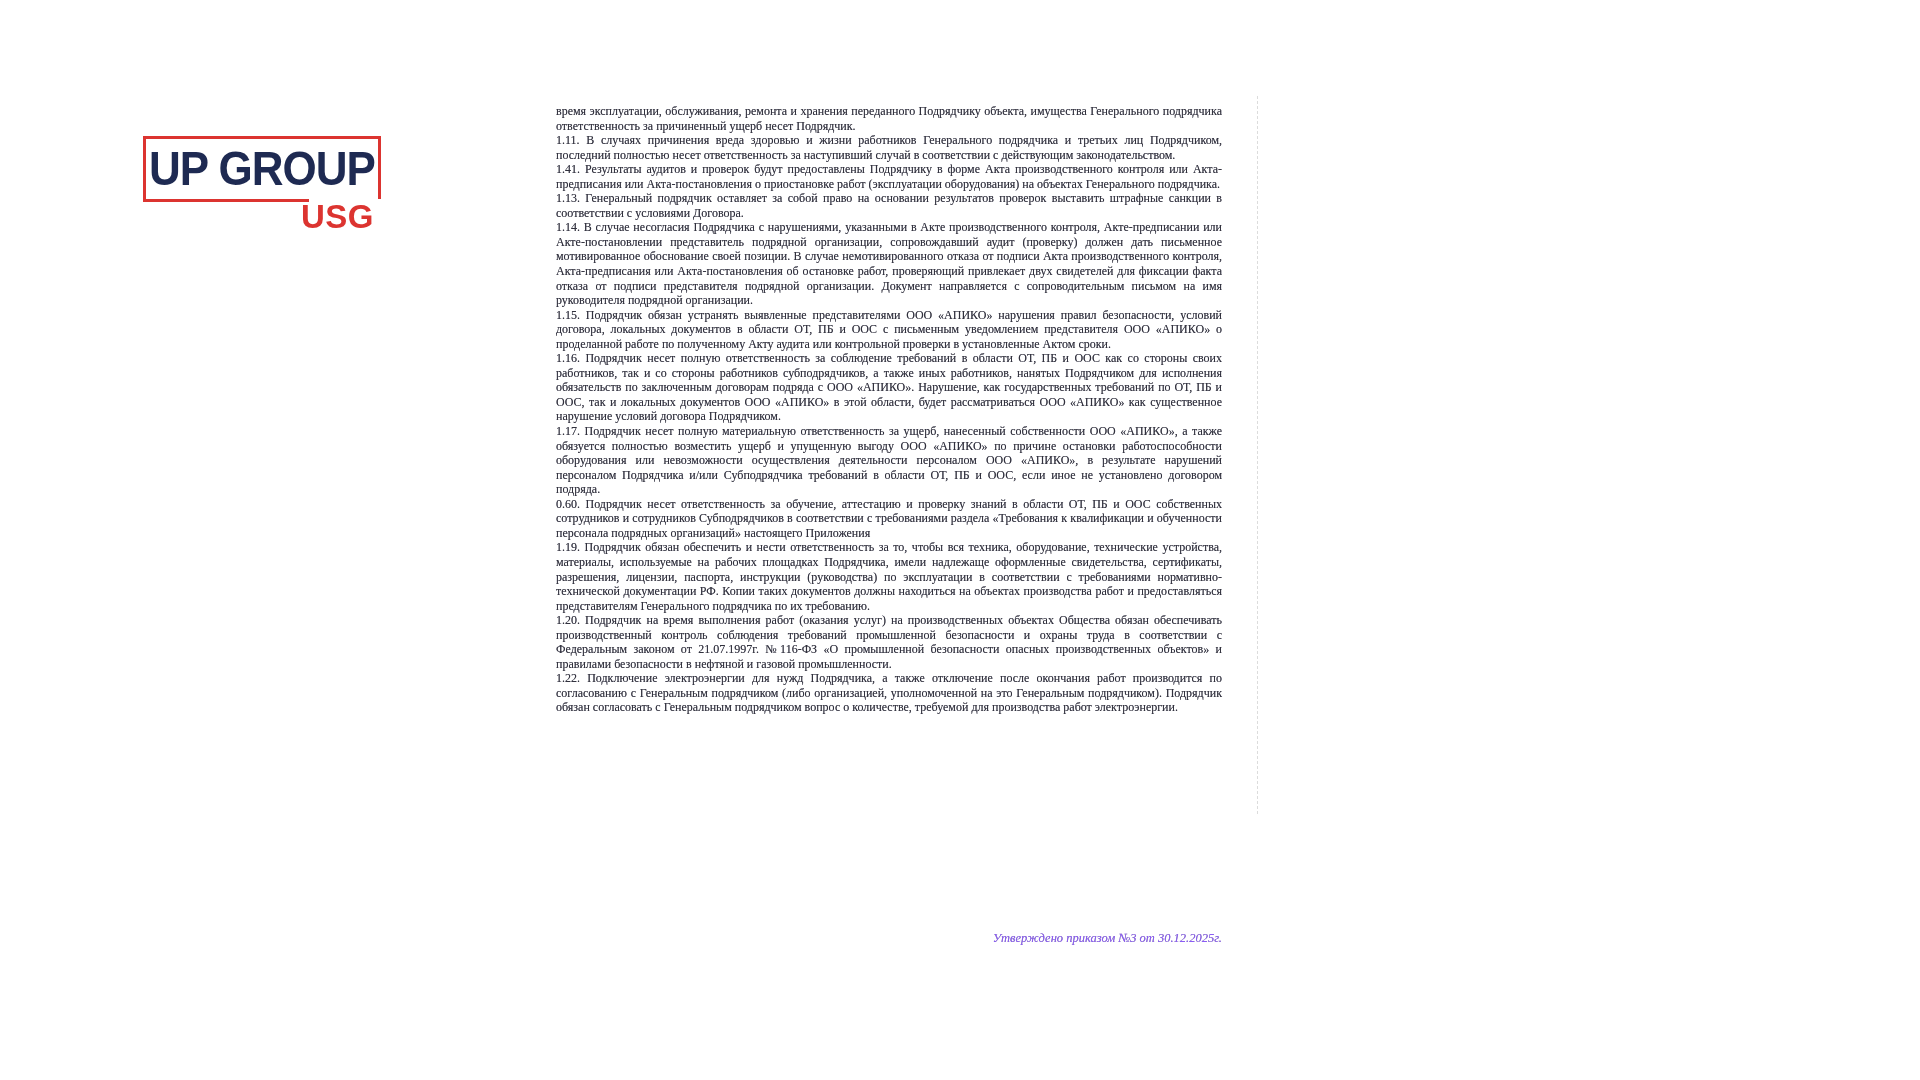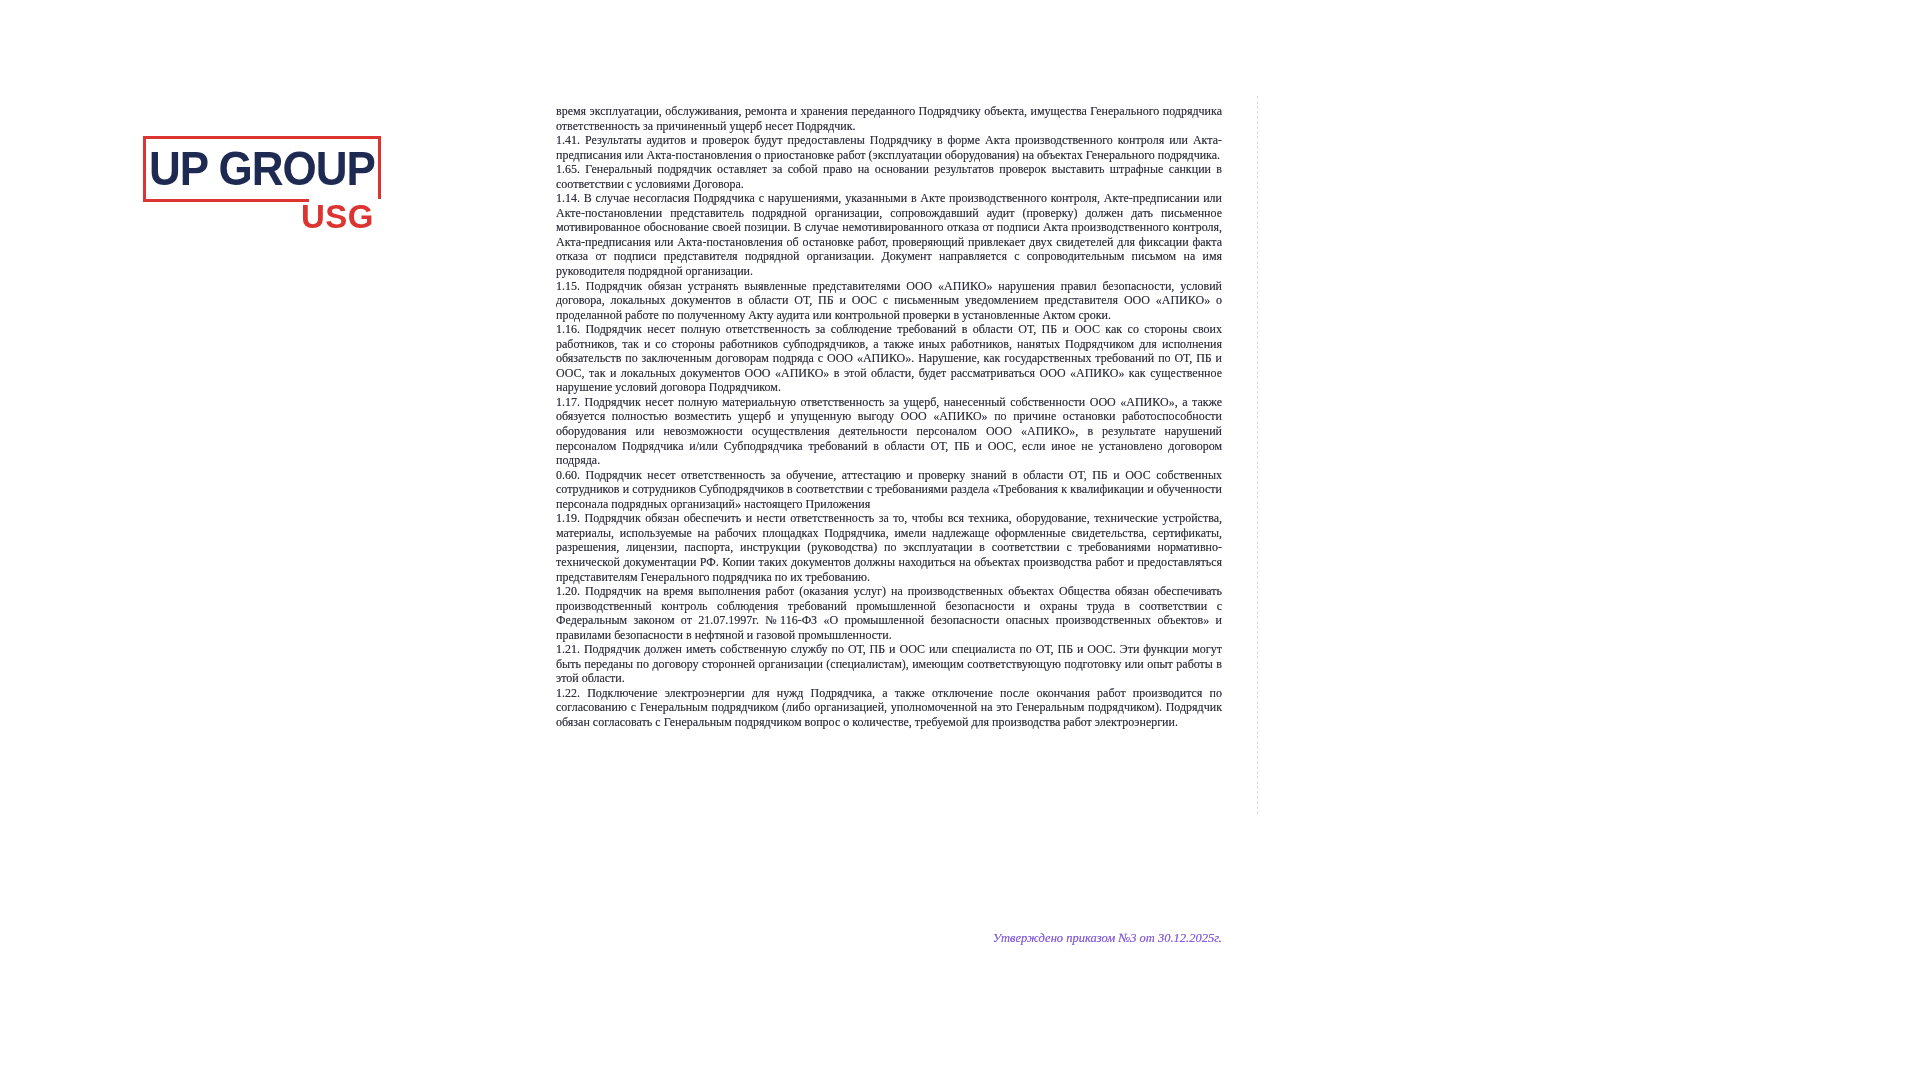--- a/index.html
+++ b/index.html
@@ -67,30 +67,30 @@
   <div class="logo">
     <div class="logo-box">
       <span class="logo-main">UP GROUP</span>
       <span class="logo-underline"></span>
       <span class="logo-sub">USG</span>
     </div>
   </div>
 
   <div class="doc">
     <p class="para">время эксплуатации, обслуживания, ремонта и хранения переданного Подрядчику объекта, имущества Генерального подрядчика ответственность за причиненный ущерб несет Подрядчик.</p>
+    <p class="para">1.11. В случаях причинения вреда здоровью и жизни работников Генерального подрядчика и третьих лиц Подрядчиком, последний полностью несет ответственность за наступивший случай в соответствии с действующим законодательством.</p>
     <p class="para">1.41. Результаты аудитов и проверок будут предоставлены Подрядчику в форме Акта производственного контроля или Акта-предписания или Акта-постановления о приостановке работ (эксплуатации оборудования) на объектах Генерального подрядчика.</p>
-    <p class="para">1.65. Генеральный подрядчик оставляет за собой право на основании результатов проверок выставить штрафные санкции в соответствии с условиями Договора.</p>
+    <p class="para">1.13. Генеральный подрядчик оставляет за собой право на основании результатов проверок выставить штрафные санкции в соответствии с условиями Договора.</p>
     <p class="para">1.14. В случае несогласия Подрядчика с нарушениями, указанными в Акте производственного контроля, Акте-предписании или Акте-постановлении представитель подрядной организации, сопровождавший аудит (проверку) должен дать письменное мотивированное обоснование своей позиции. В случае немотивированного отказа от подписи Акта производственного контроля, Акта-предписания или Акта-постановления об остановке работ, проверяющий привлекает двух свидетелей для фиксации факта отказа от подписи представителя подрядной организации. Документ направляется с сопроводительным письмом на имя руководителя подрядной организации.</p>
     <p class="para">1.15. Подрядчик обязан устранять выявленные представителями ООО «АПИКО» нарушения правил безопасности, условий договора, локальных документов в области ОТ, ПБ и ООС с письменным уведомлением представителя ООО «АПИКО» о проделанной работе по полученному Акту аудита или контрольной проверки в установленные Актом сроки.</p>
     <p class="para">1.16. Подрядчик несет полную ответственность за соблюдение требований в области ОТ, ПБ и ООС как со стороны своих работников, так и со стороны работников субподрядчиков, а также иных работников, нанятых Подрядчиком для исполнения обязательств по заключенным договорам подряда с ООО «АПИКО». Нарушение, как государственных требований по ОТ, ПБ и ООС, так и локальных документов ООО «АПИКО» в этой области, будет рассматриваться ООО «АПИКО» как существенное нарушение условий договора Подрядчиком.</p>
     <p class="para">1.17. Подрядчик несет полную материальную ответственность за ущерб, нанесенный собственности ООО «АПИКО», а также обязуется полностью возместить ущерб и упущенную выгоду ООО «АПИКО» по причине остановки работоспособности оборудования или невозможности осуществления деятельности персоналом ООО «АПИКО», в результате нарушений персоналом Подрядчика и/или Субподрядчика требований в области ОТ, ПБ и ООС, если иное не установлено договором подряда.</p>
     <p class="para">0.60. Подрядчик несет ответственность за обучение, аттестацию и проверку знаний в области ОТ, ПБ и ООС собственных сотрудников и сотрудников Субподрядчиков в соответствии с требованиями раздела «Требования к квалификации и обученности персонала подрядных организаций» настоящего Приложения</p>
     <p class="para">1.19. Подрядчик обязан обеспечить и нести ответственность за то, чтобы вся техника, оборудование, технические устройства, материалы, используемые на рабочих площадках Подрядчика, имели надлежаще оформленные свидетельства, сертификаты, разрешения, лицензии, паспорта, инструкции (руководства) по эксплуатации в соответствии с требованиями нормативно-технической документации РФ. Копии таких документов должны находиться на объектах производства работ и предоставляться представителям Генерального подрядчика по их требованию.</p>
     <p class="para">1.20. Подрядчик на время выполнения работ (оказания услуг) на производственных объектах Общества обязан обеспечивать производственный контроль соблюдения требований промышленной безопасности и охраны труда в соответствии с Федеральным законом от 21.07.1997г. №116-ФЗ «О промышленной безопасности опасных производственных объектов» и правилами безопасности в нефтяной и газовой промышленности.</p>
-    <p class="para">1.21. Подрядчик должен иметь собственную службу по ОТ, ПБ и ООС или специалиста по ОТ, ПБ и ООС. Эти функции могут быть переданы по договору сторонней организации (специалистам), имеющим соответствующую подготовку или опыт работы в этой области.</p>
     <p class="para">1.22. Подключение электроэнергии для нужд Подрядчика, а также отключение после окончания работ производится по согласованию с Генеральным подрядчиком (либо организацией, уполномоченной на это Генеральным подрядчиком). Подрядчик обязан согласовать с Генеральным подрядчиком вопрос о количестве, требуемой для производства работ электроэнергии.</p>
   </div>
 
   <div class="doc-footer">Утверждено приказом №3 от 30.12.2025г.</div>
 
   <div class="scan-artifact"></div>
 
 </div>
 
 </body></html>

